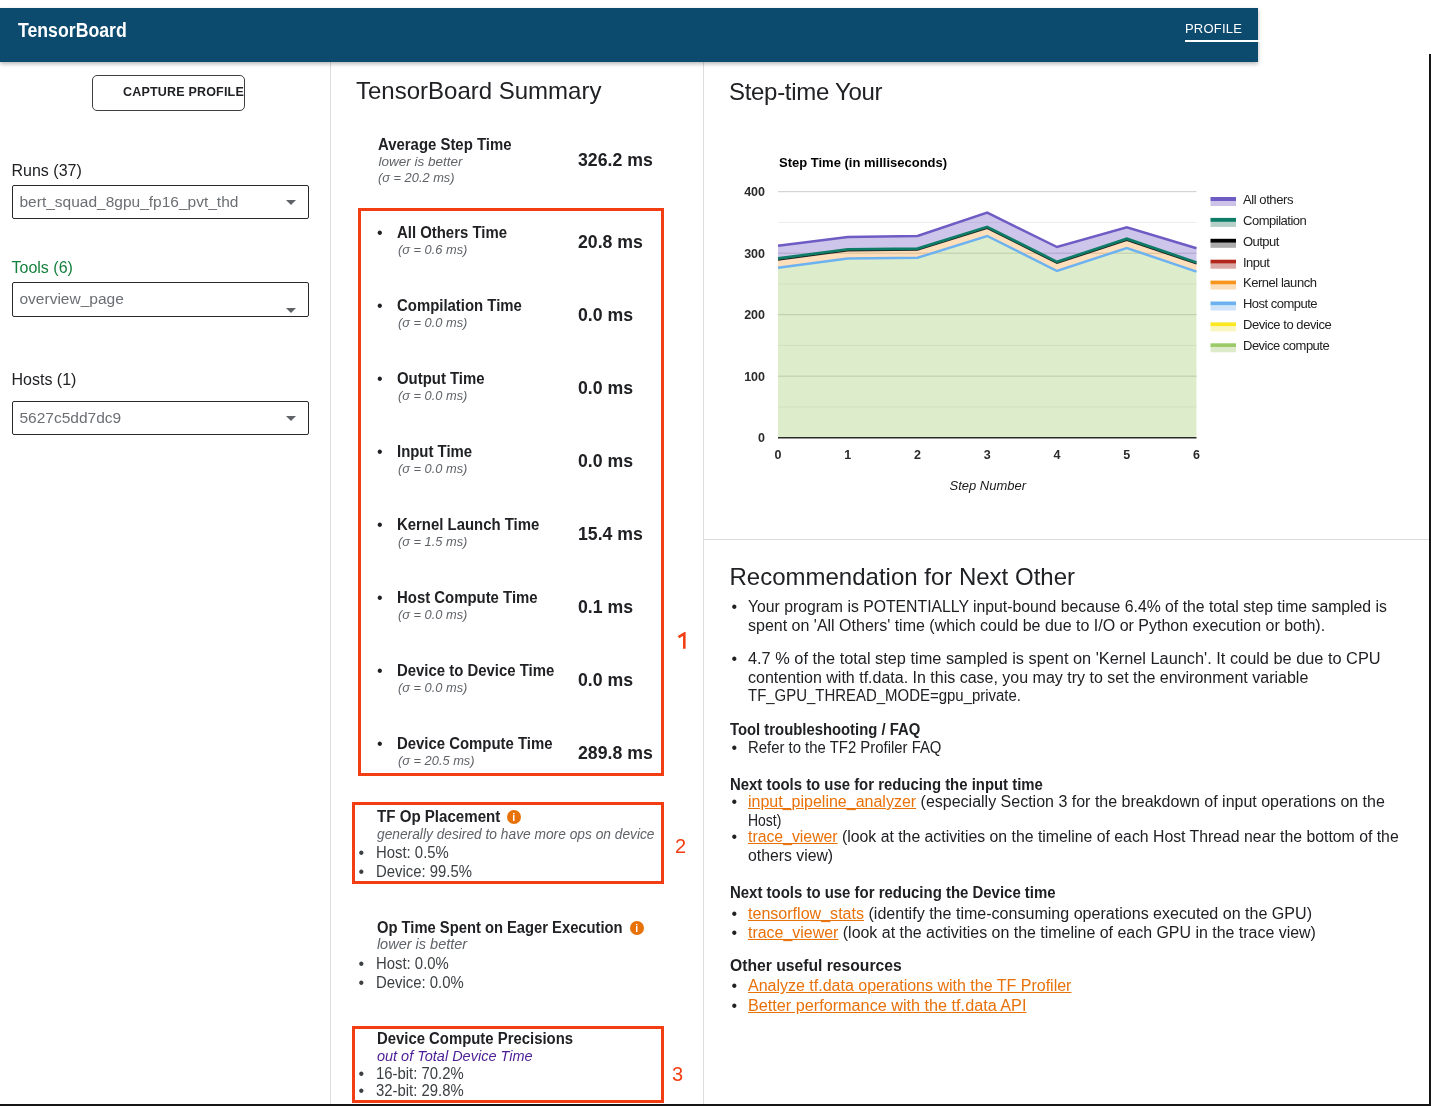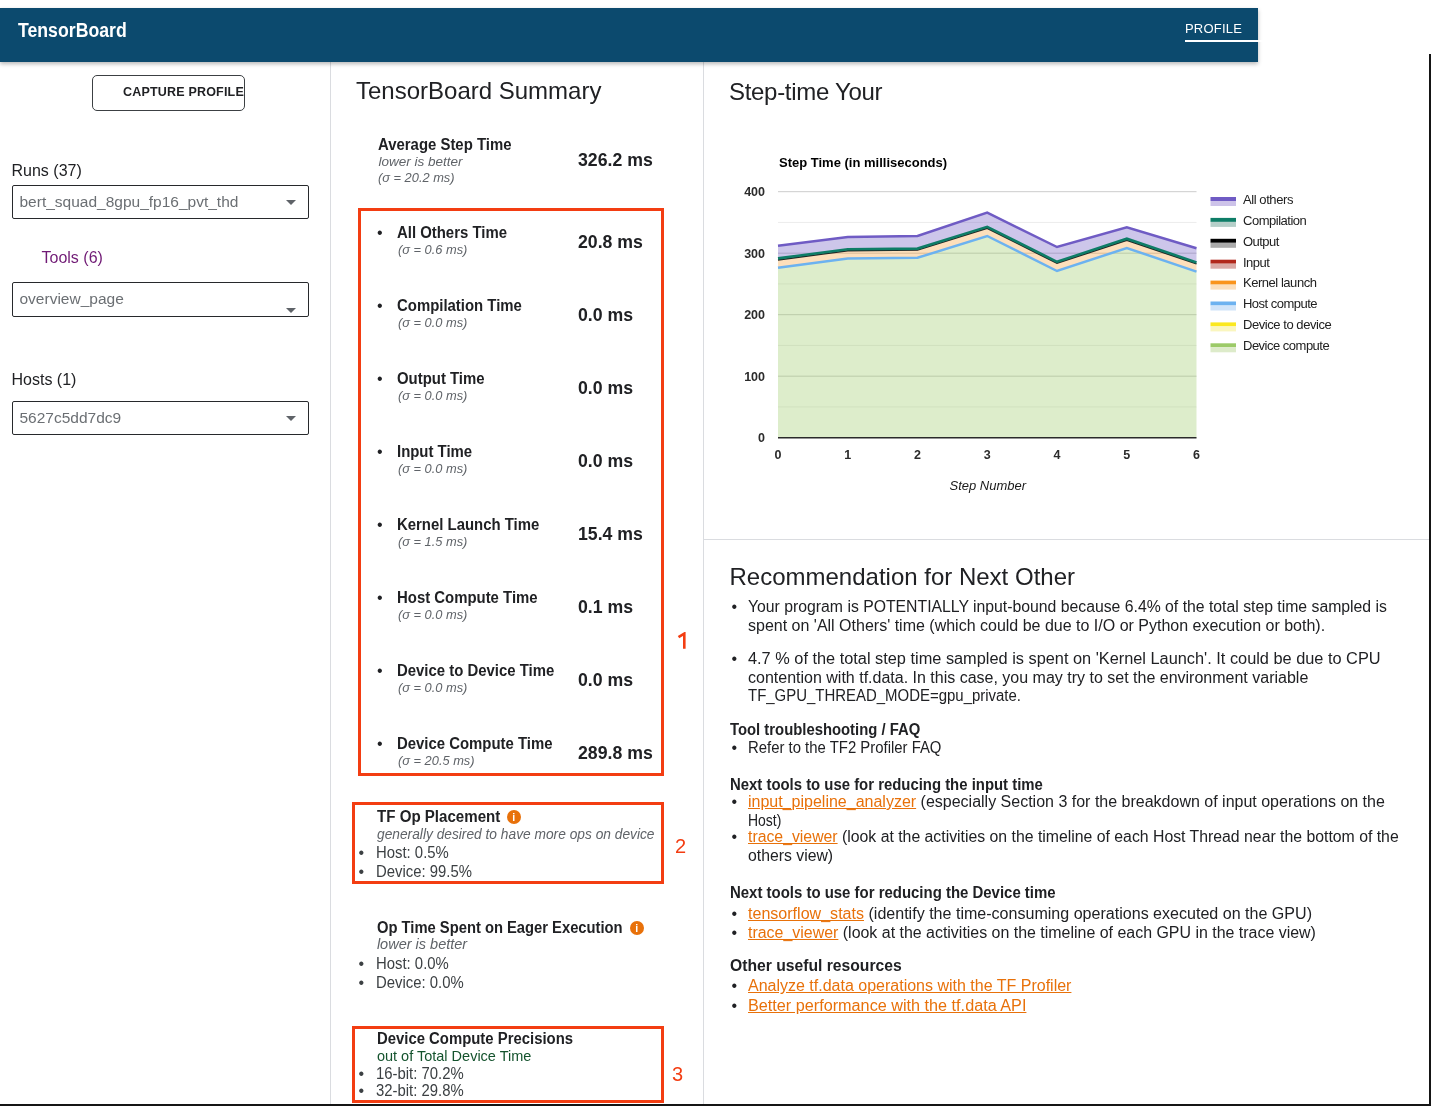--- a/index.html
+++ b/index.html
@@ -41,21 +41,21 @@
 <svg class="abs" style="left:1404px;top:11px" width="21" height="21" viewBox="0 0 24 24" fill="#fff">
       <path d="M11 18h2v-2h-2v2zm1-16C6.48 2 2 6.48 2 12s4.48 10 10 10 10-4.48 10-10S17.52 2 12 2zm0 18c-4.41 0-8-3.59-8-8s3.59-8 8-8 8 3.59 8 8-3.59 8-8 8zm0-14c-2.21 0-4 1.79-4 4h2c0-1.1.9-2 2-2s2 .9 2 2c0 2-3 1.75-3 5h2c0-2.25 3-2.5 3-5 0-2.21-1.79-4-4-4z"></path>
     </svg>
 </div>
 <div class="vline" style="left:330px"></div>
 <div class="vline" style="left:703px"></div>
 <div id="capture">CAPTURE PROFILE</div>
 <div class="tx " style="left:11.5px; top:163px; font-size:16px; color:#202124;">Runs (37)</div>
 <div class="sel" style="top:184.7px">bert_squad_8gpu_fp16_pvt_thd</div>
 <div class="sel-arrow" style="top:199.5px"></div>
-<div class="tx " style="left:11.5px; top:250px; font-size:16px; color:#701a75;margin-left:30px;">Tools (6)</div>
+<div class="tx " style="left:11.5px; top:260px; font-size:16px; color:#15803d;">Tools (6)</div>
 <div class="sel" style="top:282px">overview_page</div>
 <div class="sel-arrow" style="top:307.7px"></div>
 <div class="tx " style="left:11.5px; top:371.5px; font-size:16px; color:#202124;">Hosts (1)</div>
 <div class="sel" style="top:400.7px">5627c5dd7dc9</div>
 <div class="sel-arrow" style="top:415.5px"></div>
 <div class="tx " style="left:356px; top:79.4px; font-size:24px; color:#202124;">TensorBoard Summary</div>
 <div class="redbox" style="left:357.6px; top:207.8px; width:306.9px; height:567.9px;"></div>
 <div class="redbox" style="left:352.4px; top:802.4px; width:312.1px; height:81.6px;"></div>
 <div class="redbox" style="left:352.4px; top:1025.5px; width:312.1px; height:77.5px;"></div>
 <svg class="abs" style="left:676px;top:632px" width="14" height="20" viewBox="0 0 14 20">
@@ -107,21 +107,21 @@
 <div class="tx " style="left:358.5px; top:864.3px; font-size:16px; color:#3c4043;">•</div>
 <div class="tx " style="left:376.3px; top:864.3px; font-size:16px; color:#3c4043; transform:scaleX(0.93);">Device: 99.5%</div>
 <div class="tx " style="left:376.7px; top:919.5px; font-size:16px; color:#202124; font-weight:bold; transform:scaleX(0.9218);">Op Time Spent on Eager Execution</div>
 <div class="info" style="left:629.8px; top:920.5px">i</div>
 <div class="tx " style="left:376.9px; top:936.8px; font-size:14.5px; color:#5f6368; font-style:italic;">lower is better</div>
 <div class="tx " style="left:358.5px; top:955.5px; font-size:16px; color:#3c4043;">•</div>
 <div class="tx " style="left:376.3px; top:955.5px; font-size:16px; color:#3c4043; transform:scaleX(0.93);">Host: 0.0%</div>
 <div class="tx " style="left:358.5px; top:975.0px; font-size:16px; color:#3c4043;">•</div>
 <div class="tx " style="left:376.3px; top:975.0px; font-size:16px; color:#3c4043; transform:scaleX(0.93);">Device: 0.0%</div>
 <div class="tx " style="left:376.7px; top:1030.8px; font-size:16px; color:#202124; font-weight:bold; transform:scaleX(0.93);">Device Compute Precisions</div>
-<div class="tx " style="left:376.9px; top:1048.7px; font-size:14.5px; color:#14532d; ">out of Total Device Time</div>
+<div class="tx " style="left:376.9px; top:1048.7px; font-size:14.5px; color:#4c1d95; font-style:italic;">out of Total Device Time</div>
 <div class="tx " style="left:358.5px; top:1065.8px; font-size:16px; color:#3c4043;">•</div>
 <div class="tx " style="left:376.3px; top:1065.8px; font-size:16px; color:#3c4043; transform:scaleX(0.93);">16-bit: 70.2%</div>
 <div class="tx " style="left:358.5px; top:1083.1px; font-size:16px; color:#3c4043;">•</div>
 <div class="tx " style="left:376.3px; top:1083.1px; font-size:16px; color:#3c4043; transform:scaleX(0.93);">32-bit: 29.8%</div>
 <div class="tx " style="left:729px; top:79.7px; font-size:24px; color:#202124; letter-spacing:-0.3px;">Step-time Your</div>
 <svg class="abs" style="left:703px; top:140px;" width="728" height="370" viewBox="703 140 728 370">
     <text x="779" y="167" font-size="13" font-weight="bold" fill="#000">Step Time (in milliseconds)</text>
     <g stroke="#ececec" stroke-width="1">
       <line x1="778" y1="406.95" x2="1196.5" y2="406.95"></line>
       <line x1="778" y1="345.45" x2="1196.5" y2="345.45"></line>

